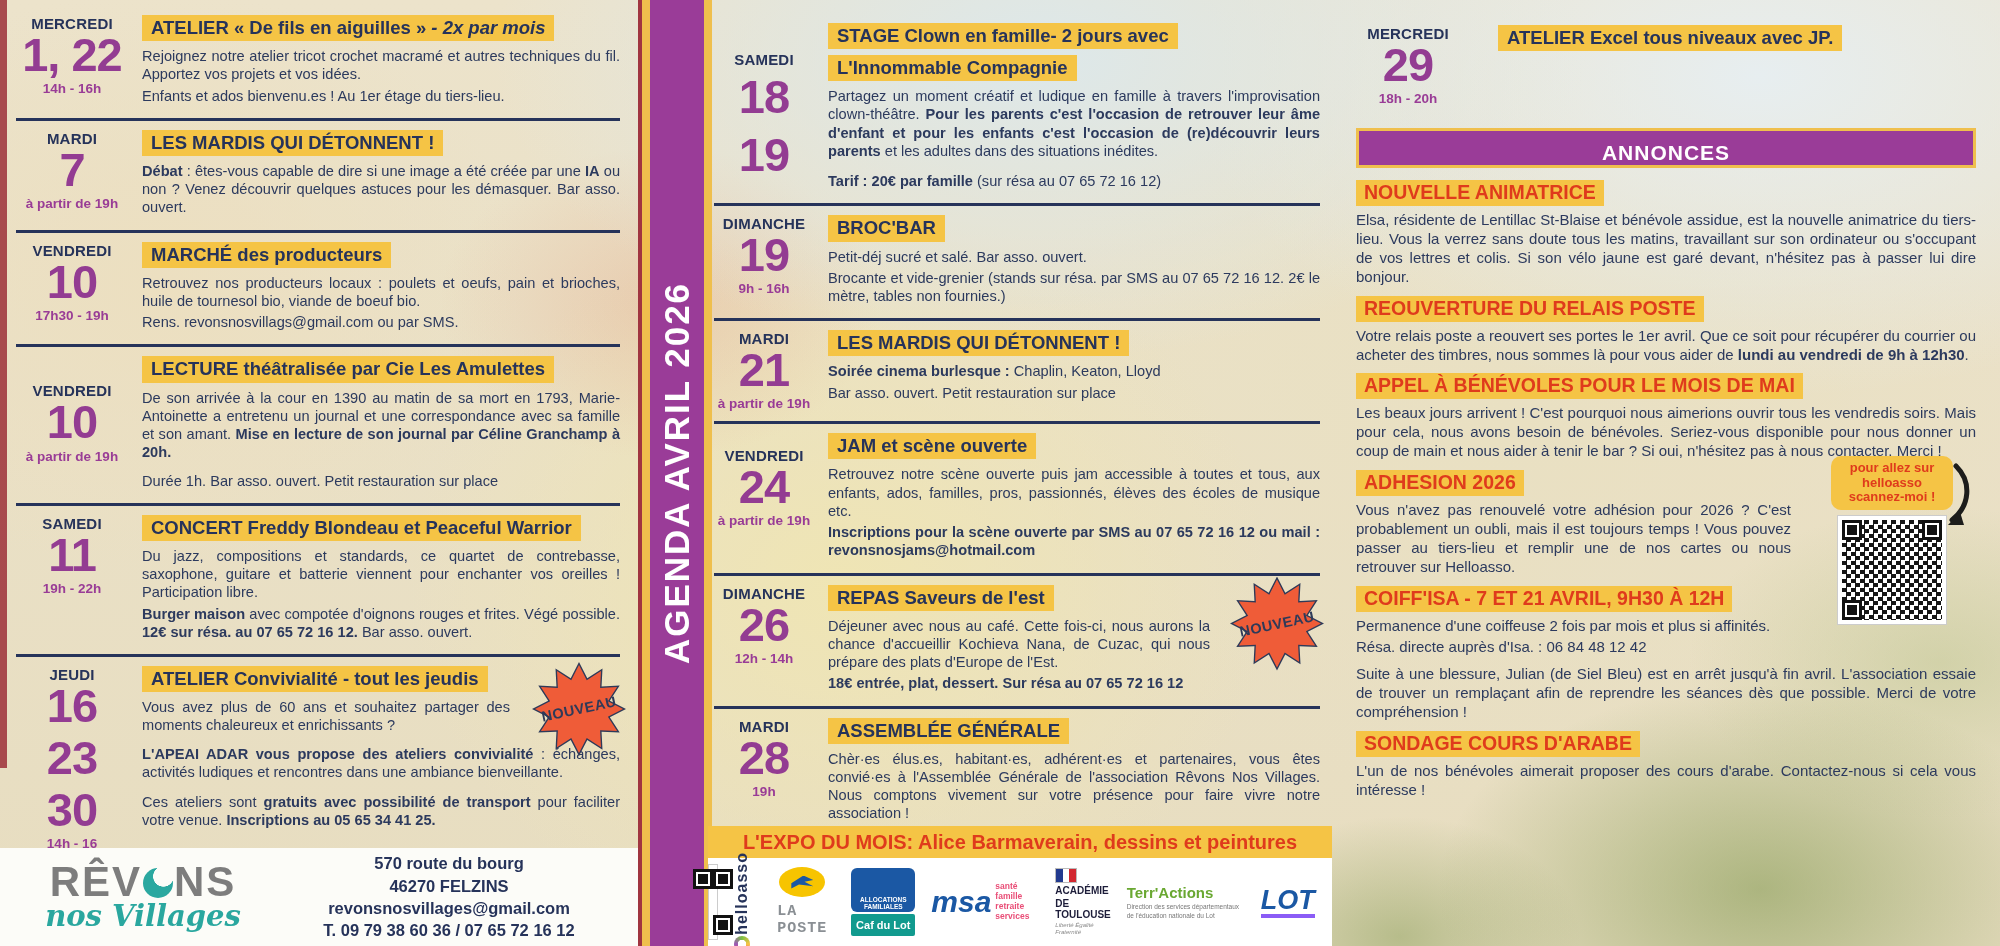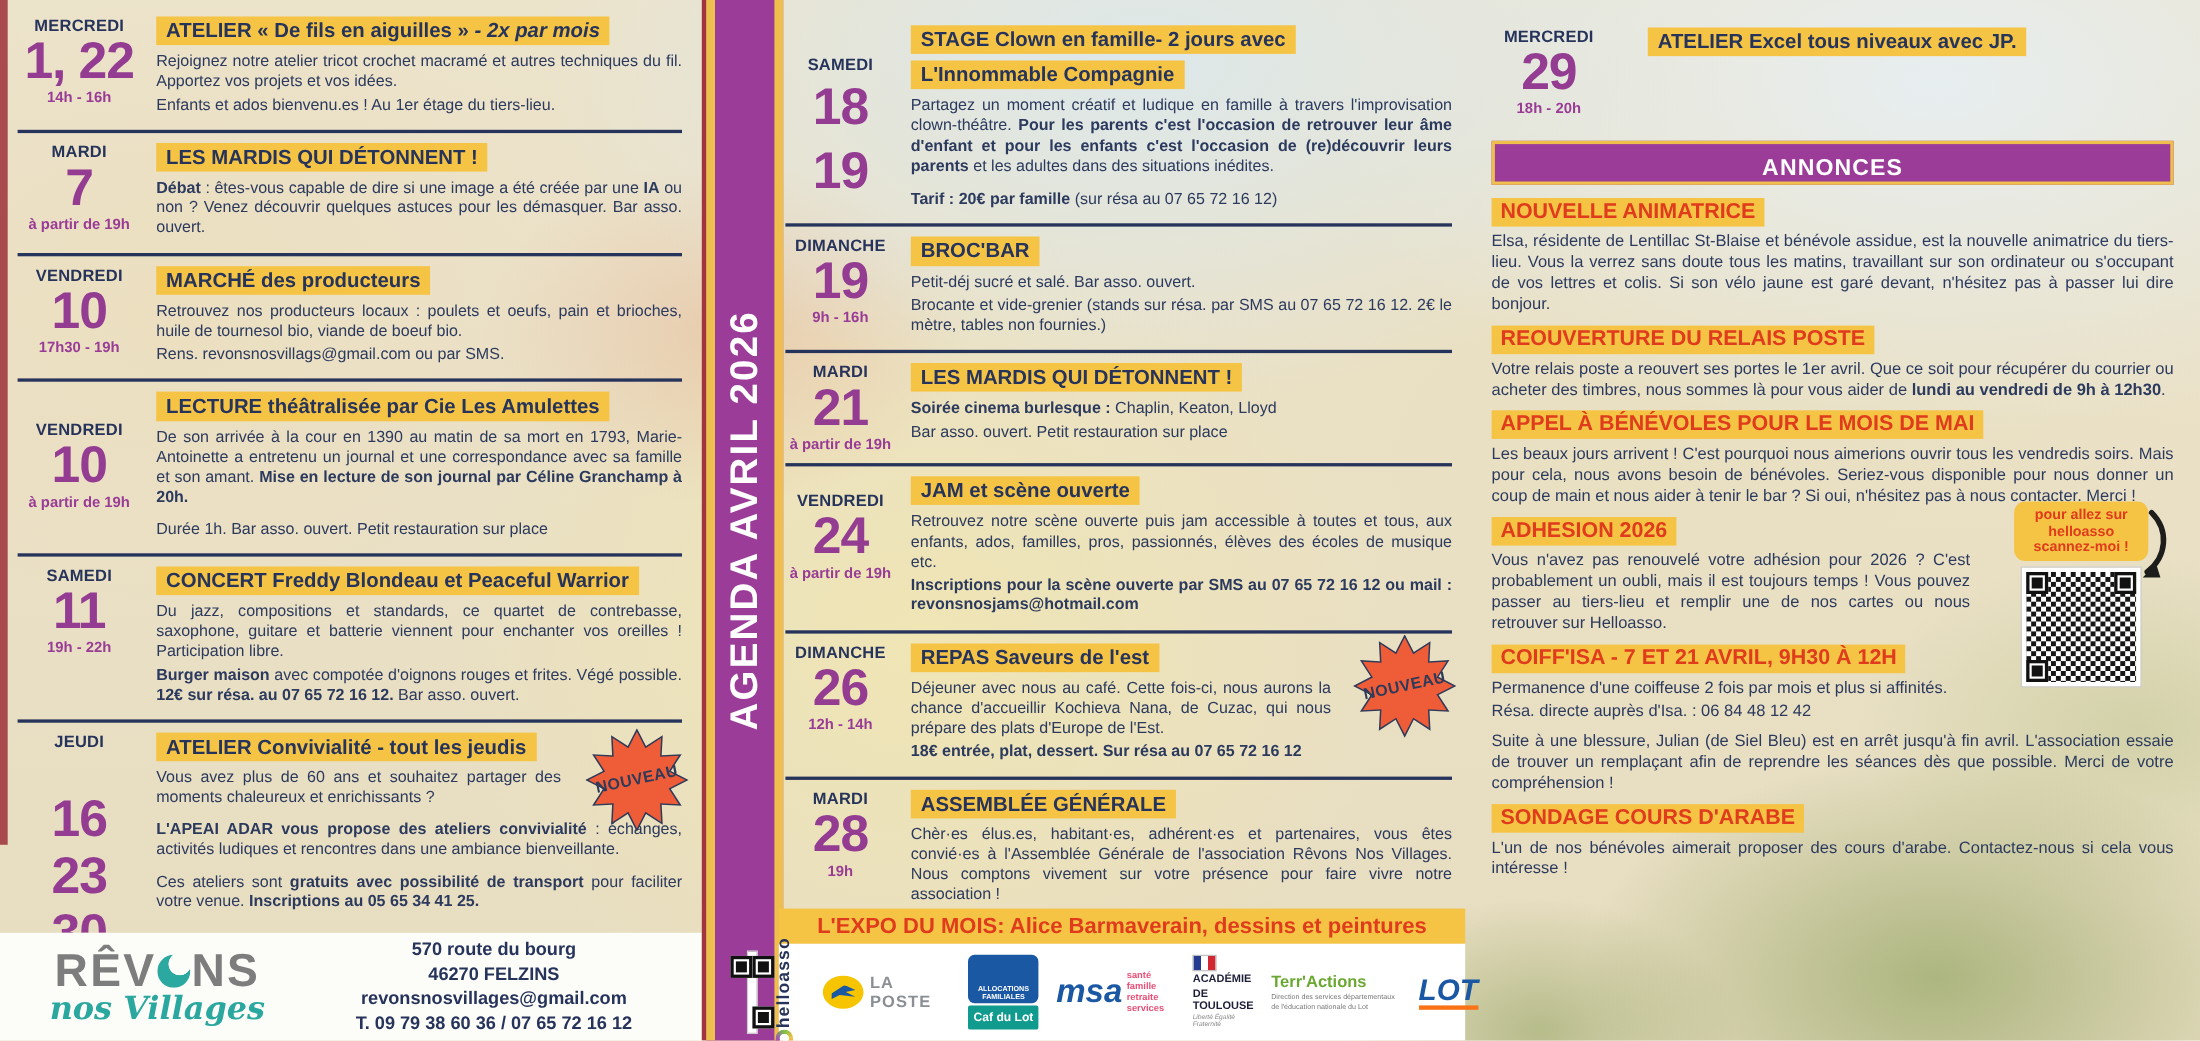--- a/index.html
+++ b/index.html
@@ -78,21 +78,21 @@
   .caf-bot{width:64px;height:22px;background:#119a8e;color:#fff;font-weight:800;font-size:11px;
            display:flex;align-items:center;justify-content:center;border-radius:2px;}
   .msa{display:flex;align-items:center;gap:4px;}
   .msa-word{font-size:30px;font-weight:800;font-style:italic;color:#1b58a4;line-height:1;}
   .msa-list{font-size:8.5px;font-weight:700;line-height:1.15;width:44px;color:#e94e77;}
   .flag{width:20px;height:13px;background:linear-gradient(90deg,#223a8f 33%,#fff 33% 66%,#d22730 66%);border:1px solid #bbb;}
   .acad-txt{font-size:10px;font-weight:800;color:#1d1d3a;line-height:1.1;text-align:left;}
   .acad-motto{font-size:6px;color:#888;font-style:italic;line-height:1.2;text-align:left;}
   .terr-txt{font-size:15px;font-weight:800;color:#6aa832;}
   .dsden{font-size:6.5px;color:#777;width:118px;line-height:1.25;text-align:left;}
-  .lot-txt{font-size:27px;font-weight:800;font-style:italic;color:#1b58a4;border-bottom:4px solid #f97316;line-height:1;}
+  .lot-txt{font-size:27px;font-weight:800;font-style:italic;color:#1b58a4;border-bottom:4px solid #8b5cf6;line-height:1;}
   .pcircle{width:46px;height:46px;border-radius:50%;background:#6b3fa0;
            background-image:radial-gradient(circle at 50% 30%,#fff 0 2px,transparent 3px),radial-gradient(circle at 30% 55%,#fff 0 2px,transparent 3px),radial-gradient(circle at 70% 55%,#fff 0 2px,transparent 3px),radial-gradient(circle at 50% 75%,#fff 0 2px,transparent 3px);}
   
   #right-col .dbox{flex:0 0 104px;width:104px;}
   #annonces-bar{margin:12px 0 12px;background:#9a3c98;border:3px solid #efbf4d;height:34px;
                 display:flex;align-items:flex-end;justify-content:center;}
   #annonces-bar span{color:#fff;font-weight:800;font-size:21px;letter-spacing:1px;}
   .ann{margin-bottom:9px;position:relative;}
   .ann-t{display:inline-block;background:#f5c445;color:#df3b1c;font-weight:800;font-size:19.5px;
          padding:1px 8px 2px;margin-bottom:5px;}
@@ -104,21 +104,21 @@
   .qr-side .qr{width:100px;height:100px;margin:6px auto 0;}
   .arrow-svg{position:absolute;right:4px;top:6px;}
   
   .burst{position:absolute;width:94px;height:94px;z-index:2;}
   .burst::before,.burst .fill{content:"";position:absolute;
     clip-path:polygon(100% 50%,82.8% 58.8%,93.3% 75%,74% 74%,75% 93.3%,58.8% 82.8%,50% 100%,41.2% 82.8%,25% 93.3%,26% 74%,6.7% 75%,17.2% 58.8%,0% 50%,17.2% 41.2%,6.7% 25%,26% 26%,25% 6.7%,41.2% 17.2%,50% 0%,58.8% 17.2%,75% 6.7%,74% 26%,93.3% 25%,82.8% 41.2%);}
   .burst::before{inset:0;background:#2e3a59;}
   .burst .fill{inset:3px;background:#ef5c38;}
   .burst .btxt{position:absolute;inset:0;display:flex;align-items:center;justify-content:center;
     transform:rotate(-12deg);font-weight:800;font-size:14.5px;color:#2e3a59;letter-spacing:.5px;}
-  .numstack{display:flex;flex-direction:column;gap:6px;align-items:center;margin-top:38px;}
+  .numstack{display:flex;flex-direction:column;gap:6px;align-items:center;}
 </style>
 </head>
 <body>
 
 <div id="edge-red"></div>
 
 <div id="left-col">
 
   <div class="ev">
     <div class="dbox">
@@ -318,21 +318,21 @@
 <div id="mid-logos">
   <div class="qr" style="width:66px;height:66px;">
     <div class="fm tl"></div>
       <div class="fm tr"></div>
       <div class="fm bl"></div>
   </div>
   <div class="plogo">
     <div class="vlabel">helloasso</div>
     <div class="ring"></div>
   </div>
-  <div class="plogo" style="flex-direction:row;gap:6px;margin-left:10px;">
+  <div class="plogo" style="flex-direction:column;gap:6px;margin-left:10px;font-family:Liberation Mono, monospace;">
     <div class="poste-oval">
         <div class="bird"></div>
       </div>
     <span class="poste-txt">LA POSTE</span>
   </div>
   <div class="plogo" style="margin-left:8px;">
     <div class="caf-top">ALLOCATIONS FAMILIALES</div>
     <div class="caf-bot">Caf du Lot</div>
   </div>
   <div class="msa">

